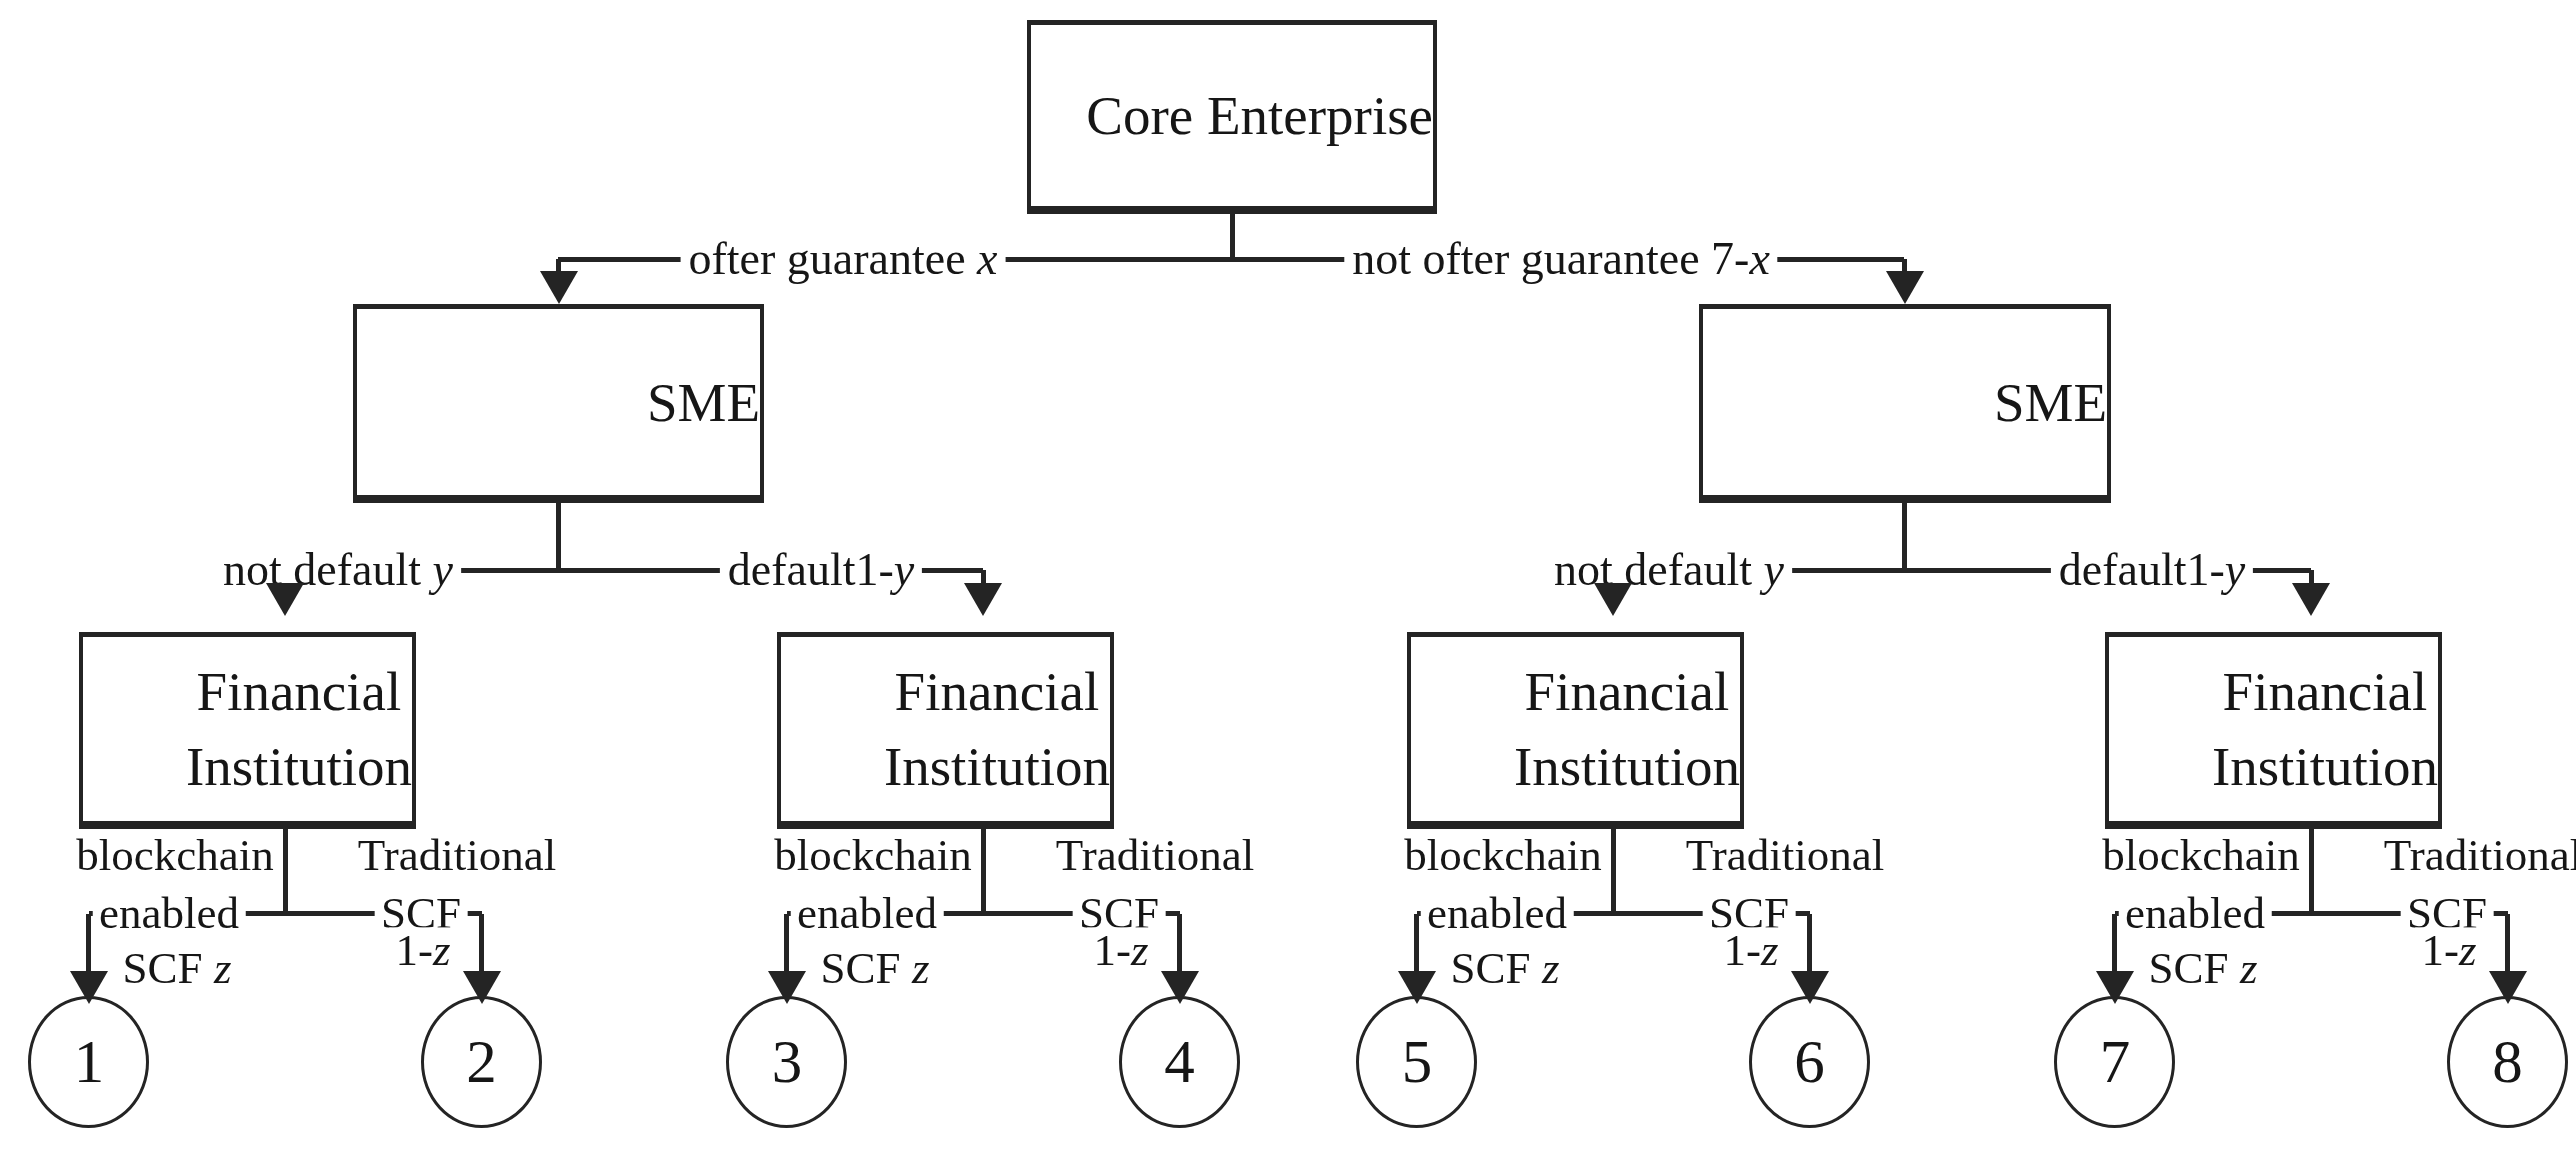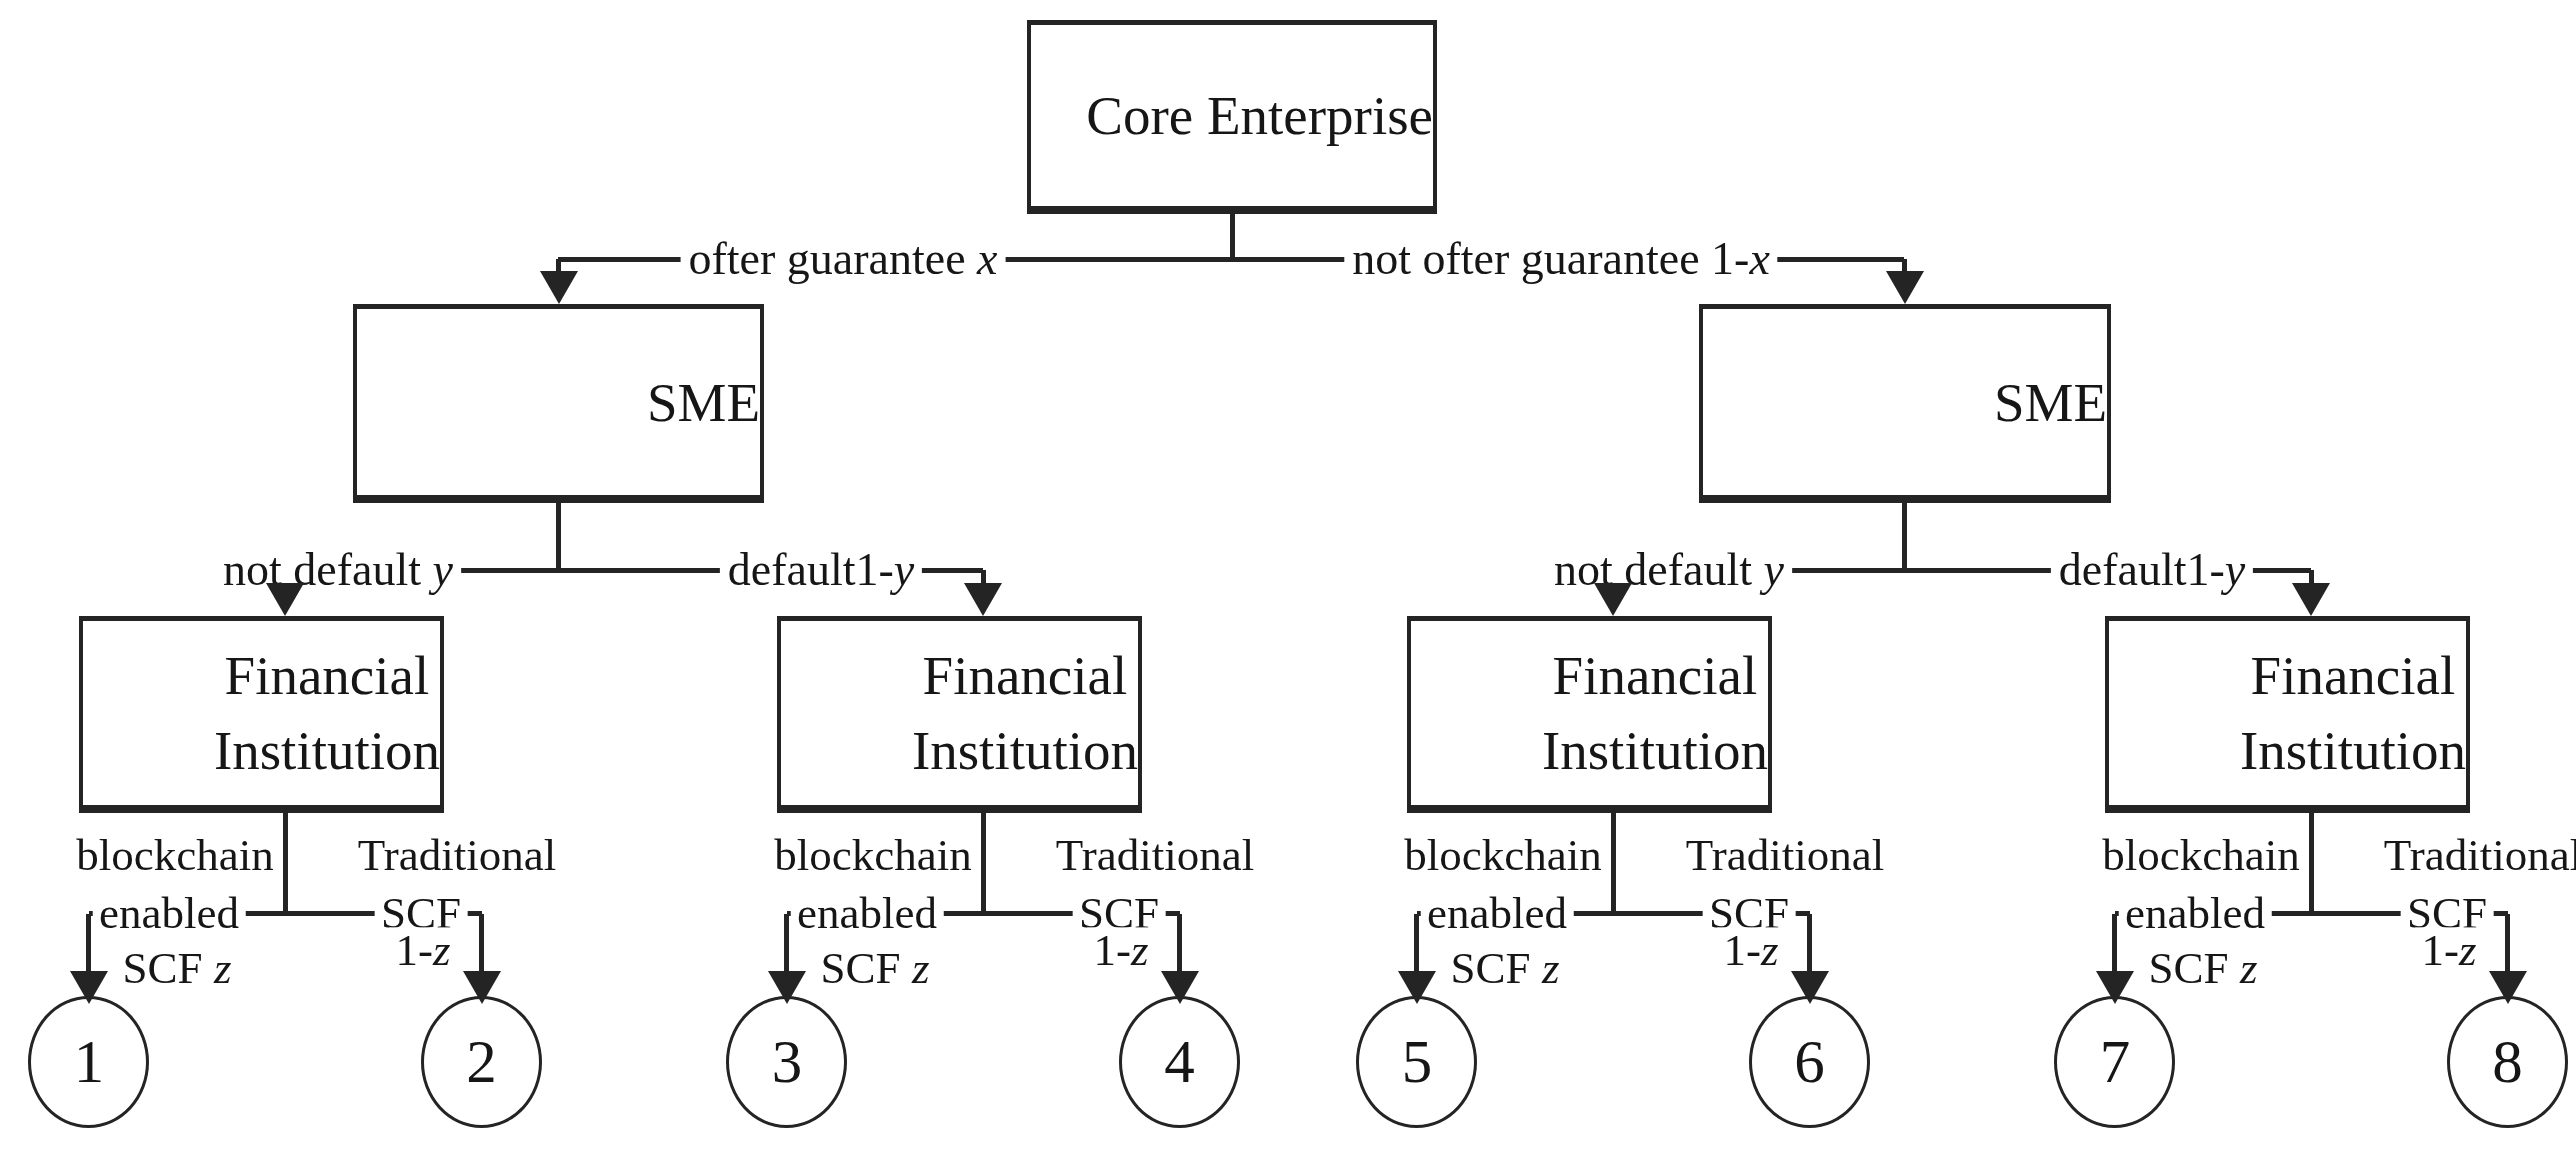--- a/index.html
+++ b/index.html
@@ -25,21 +25,21 @@
     position:absolute;transform:translate(-50%,-50%);background:#ffffff;
     padding:0 7.9px;white-space:nowrap;font-size:46px;line-height:1.05;z-index:4;
   }
   .lbl3{
     position:absolute;transform:translate(-50%,-50%);background:#ffffff;
     padding:0 6.3px;white-space:nowrap;font-size:45px;line-height:1.05;z-index:4;
   }
   .var{font-style:italic;}
   .subtree{position:absolute;top:616px;width:518px;height:539px;}
   .st1{left:26px;}  .st2{left:724px;}  .st3{left:1354px;}  .st4{left:2052px;}
-  .fi-box{left:53px;top:0;width:365px;height:197px;}
+  .fi-box{left:53px;top:16px;width:337px;height:197px;}
   .st-stub{left:257px;top:197px;height:103px;}
   .st-hline{left:63px;top:295px;width:393px;}
   .st-elbow-l{left:60px;top:298px;height:63px;}
   .st-elbow-r{left:453px;top:298px;height:63px;}
   .st-arrow-l{left:44px;top:355px;}
   .st-arrow-r{left:437px;top:355px;}
   .r1l{left:149px;top:240px;} .r1r{left:391px;top:240px;margin-left:40px;}
   .r2l{left:143px;top:298px;} .r2r{left:395px;top:298px;}
   .r3l{left:151px;top:353px;} .r3r{left:397px;top:335px;}
   .circle{
@@ -63,21 +63,21 @@
     <span class="inner">Core Enterprise</span>
   </div>
 
   <div class="vline" style="left:1230px;top:214px;height:48px;"></div>
   <div class="hline" style="left:558px;top:257px;width:1346px;"></div>
   <div class="vline" style="left:556px;top:259px;height:19px;"></div>
   <div class="vline" style="left:1902px;top:259px;height:19px;"></div>
   <div class="arrow" style="left:540px;top:271px;"></div>
   <div class="arrow" style="left:1886px;top:271px;"></div>
   <div class="lbl" style="left:843px;top:259px;"><span>ofter guarantee </span><span class="var">x</span></div>
-  <div class="lbl" style="left:1561px;top:259px;"><span>not ofter guarantee 1-</span><span class="var">x</span></div>
+  <div class="lbl" style="left:1561px;top:259px;"><span>not ofter guarantee 7-</span><span class="var">x</span></div>
 
   <div class="box" id="sme-left-box">
     <span class="inner">SME</span>
   </div>
   <div class="box" id="sme-right-box">
     <span class="inner">SME</span>
   </div>
 
   <div class="vline" style="left:556px;top:503px;height:68px;"></div>
   <div class="hline" style="left:285px;top:568px;width:698px;"></div>

